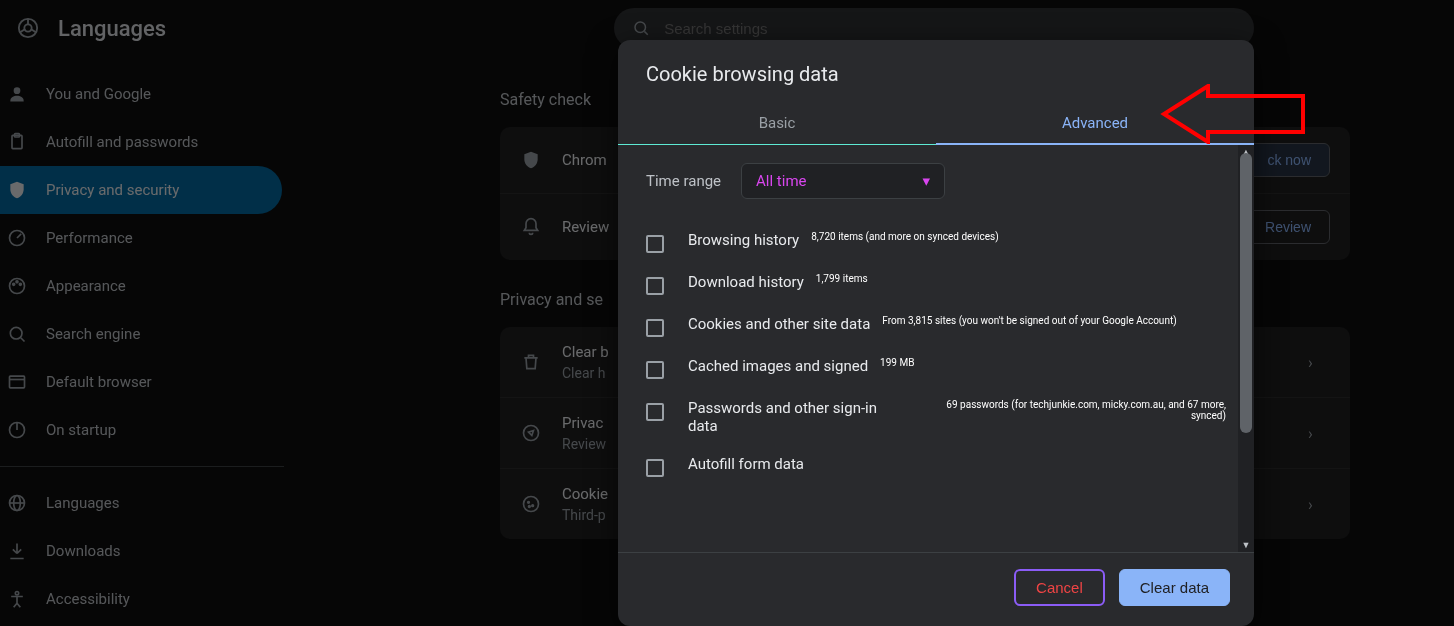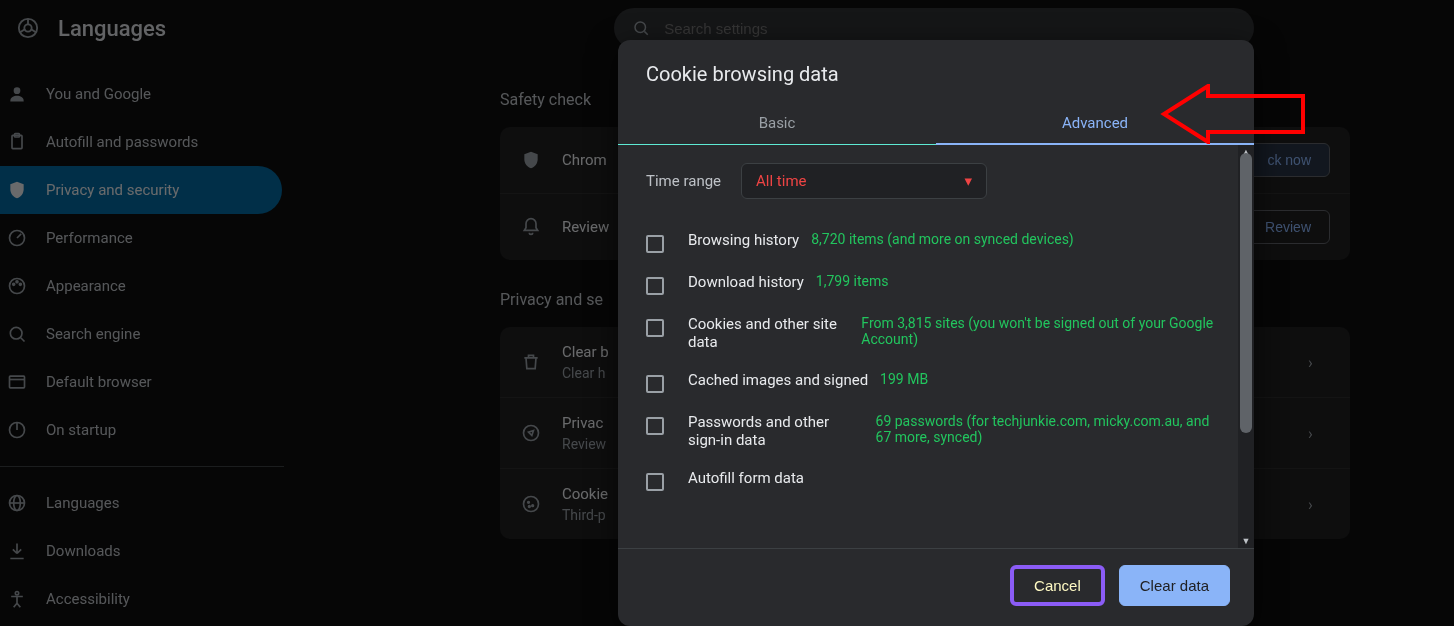--- a/index.html
+++ b/index.html
@@ -180,45 +180,45 @@
     align-items:center;
     gap:20px;
     margin-bottom:22px;
   }
   .timerange-row label{font-size:15px;color:#bdc1c6;}
   .select{
     background:#202124;
     border:1px solid #3c4043;
     border-radius:6px;
     padding:8px 14px;
-    width:246px;
+    width:204px;
     display:flex;
     align-items:center;
     justify-content:space-between;
-    color:#ef4444;
+    color:#d946ef;
     font-size:15px;
     cursor:pointer;
   }
   .checklist{display:flex;flex-direction:column;}
   .check-row{
     display:flex;
     align-items:flex-start;
     gap:24px;
     padding:10px 0;
   }
   .checkbox{
     width:18px;height:18px;
     border:2px solid #9aa0a6;
     border-radius:2px;
     margin-top:4px;
     flex-shrink:0;
   }
   .check-text{display:flex;flex-direction:row;gap:12px;}
   .check-title{font-size:15px;color:#e8eaed;}
-  .check-sub{font-size:14px;color:#22c55e;}
+  .check-sub{font-size:10px;color:#ffffff;text-align:right;}
   .dlg-scrollbar{
     position:absolute;
     right:0;top:0;bottom:0;
     width:16px;
     background:#202124;
   }
   .dlg-scroll-thumb{
     position:absolute;
     left:2px;right:2px;
     top:8px;
@@ -239,22 +239,22 @@
     border-top:1px solid #3c4043;
   }
   .btn{
     padding:8px 20px;
     border-radius:6px;
     font-size:15px;
     cursor:pointer;
   }
   .btn-secondary{
     background:transparent;
-    border:4px solid #8b5cf6;
-    color:#fef9c3;
+    border:2px solid #8b5cf6;
+    color:#ef4444;
     padding-left:20px;
   }
   .btn-primary{
     background:#8ab4f8;
     border:1px solid #8ab4f8;
     color:#202124;
     font-weight:500;
   }
   
   .anno-arrow{

